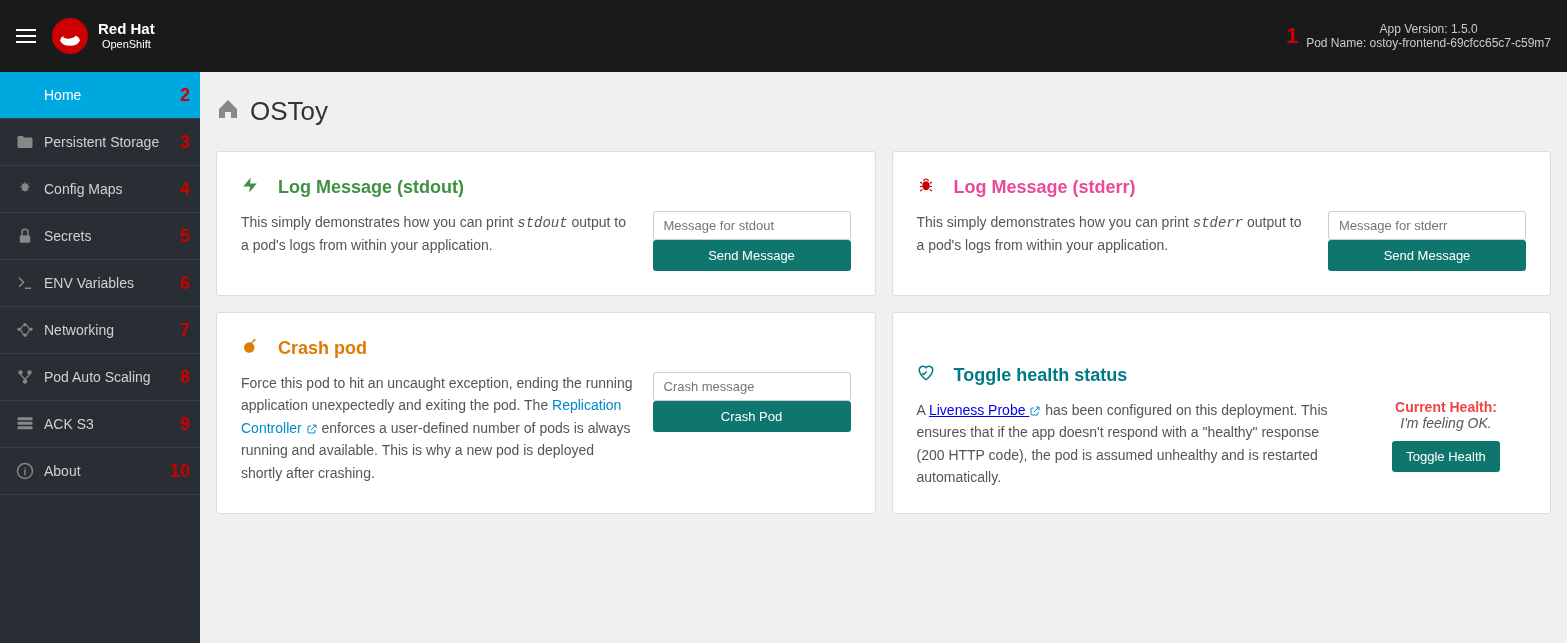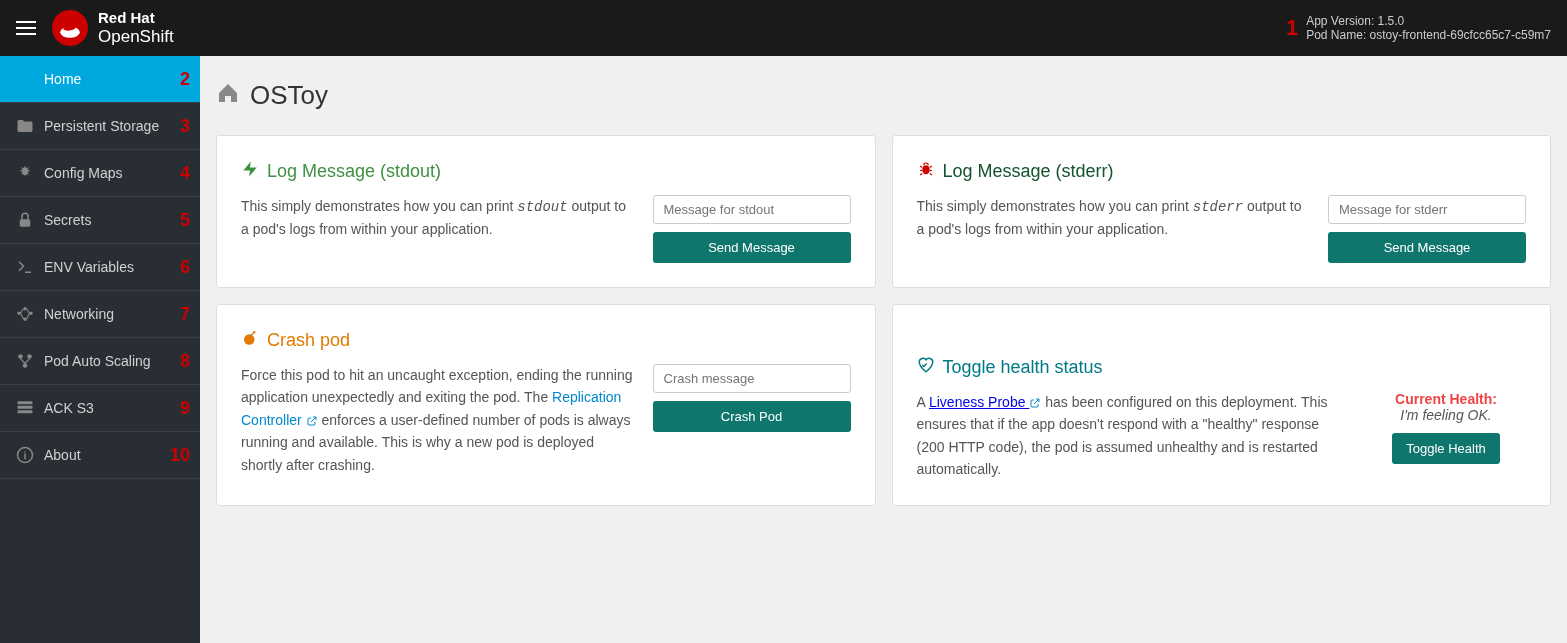--- a/index.html
+++ b/index.html
@@ -6,32 +6,33 @@
     body { font-family: 'Helvetica Neue', Arial, sans-serif; background: #f5f5f5; display: flex; flex-direction: column; height: 100vh; overflow: hidden; }
 
     
     .top-nav {
       background: #1a1a1a;
       color: #fff;
       display: flex;
       align-items: center;
       justify-content: space-between;
       padding: 0 16px;
-      height: 56px;
+      height: 72px;
       flex-shrink: 0;
+      text-align: center;
     }
     .top-nav-left { display: flex; align-items: center; gap: 16px; }
     .hamburger { display: flex; flex-direction: column; gap: 4px; cursor: pointer; }
     .hamburger span { display: block; width: 20px; height: 2px; background: #fff; }
     .logo-area { display: flex; align-items: center; gap: 10px; }
     .logo-circle { width: 36px; height: 36px; border-radius: 50%; background: #cc0000; display: flex; align-items: center; justify-content: center; }
     .logo-circle svg { width: 28px; height: 28px; }
     .brand-text { color: #fff; line-height: 1.2; }
     .brand-top { font-size: 15px; font-weight: bold; }
-    .brand-bottom { font-size: 17px; font-weight: normal; }
+    .brand-bottom { font-size: 11px; font-weight: normal; }
     .top-nav-right { display: flex; align-items: center; gap: 8px; font-size: 12px; color: #ccc; }
     .nav-badge { color: #cc0000; font-size: 22px; font-weight: bold; }
 
     
     .layout { display: flex; flex: 1; overflow: hidden; }
 
     
     .sidebar {
       background: #292e34;
       width: 200px;
@@ -93,34 +94,34 @@
       background: #fff;
       border-radius: 3px;
       border: 1px solid #ddd;
       padding: 24px;
       display: flex;
       flex-direction: column;
       gap: 12px;
     }
     .card-title {
       font-size: 18px;
-      font-weight: 400;
+      font-weight: 700;
       display: flex;
       align-items: center;
-      gap: 8px;
+      gap: 19px;
     }
     .card-title.green { color: #3f9142; }
-    .card-title.red { color: #14532d; }
+    .card-title.red { color: #ec4899; }
     .card-title.orange { color: #e07b00; }
     .card-title.teal { color: #007a87; margin-top: 27px; }
     .card-body { display: flex; gap: 16px; align-items: flex-start; }
     .card-text { flex: 1; font-size: 14px; color: #555; line-height: 1.6; }
     .card-text em { font-style: italic; font-family: Liberation Mono, monospace; }
     .card-text a { color: #0088ce; text-decoration: none; }
-    .card-actions { display: flex; flex-direction: column; gap: 8px; min-width: 150px; align-items: stretch; }
+    .card-actions { display: flex; flex-direction: column; min-width: 150px; align-items: stretch; }
     .card-input {
       border: 1px solid #ccc;
       border-radius: 3px;
       padding: 6px 10px;
       font-size: 13px;
       color: #999;
       outline: none;
       width: 100%;
     }
     .btn-send {

